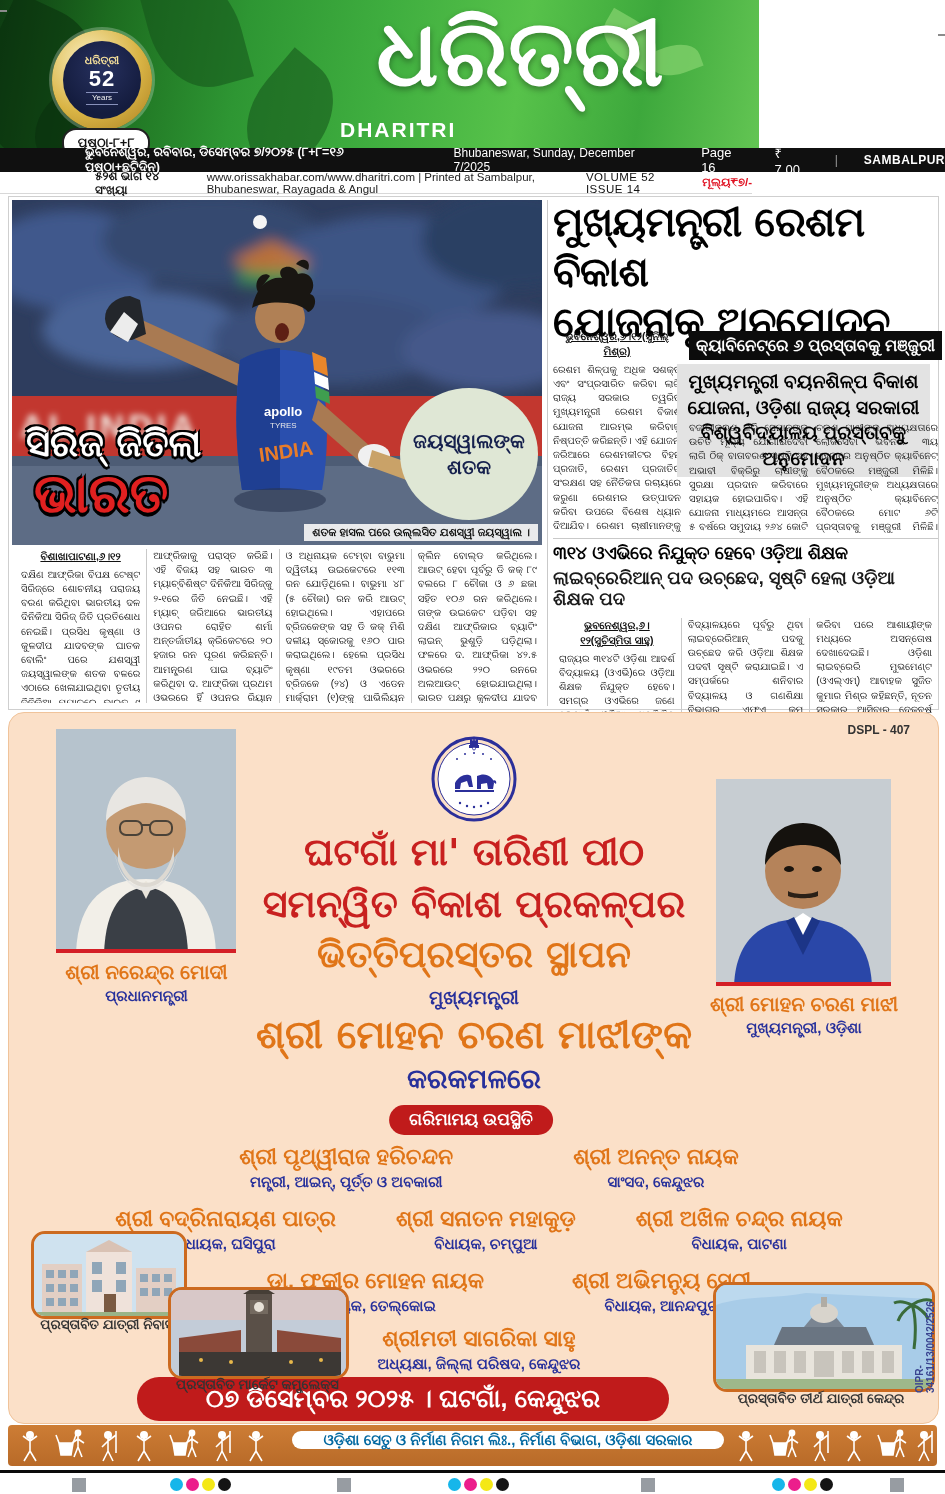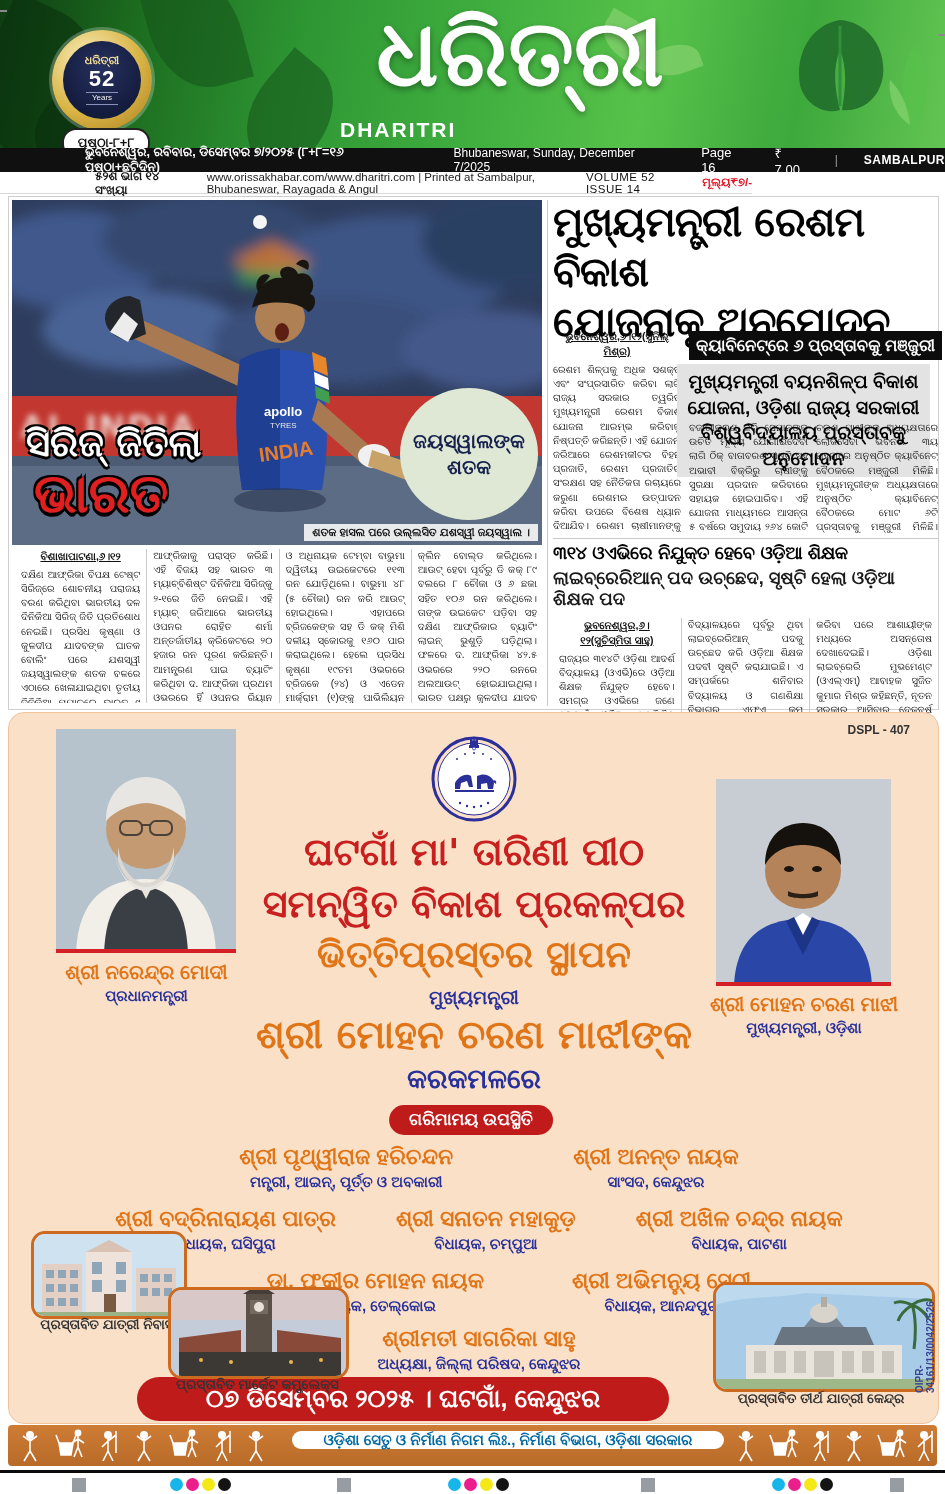--- a/index.html
+++ b/index.html
@@ -1,21 +1,21 @@
 <!DOCTYPE html>
 <html><head>
 <meta charset="utf-8">
 <style>
   html,body{margin:0;padding:0;background:#ffffff;}
   .page{position:relative;width:945px;height:1494px;background:#ffffff;overflow:hidden;
         font-family:"Liberation Sans",sans-serif;color:#111;}
   .abs{position:absolute;}
 
   
-  .masthead{left:0;top:0;width:945px;height:148px;overflow:hidden;
+  .masthead{left:0;top:0;width:759px;height:148px;overflow:hidden;
     background:linear-gradient(100deg,#0e3d12 0%,#1c6b1f 14%,#2e9633 32%,#3fae3f 50%,#57c24a 68%,#3da83c 84%,#63c553 100%);}
   .leaf{position:absolute;border-radius:0 60% 0 60%;opacity:.55;}
   .leaf.dark{background:#0a2d0c;}
   .leaf.mid{background:#14521a;}
   .leaf.lite{background:#7fd06a;opacity:.8;}
   .monstera{position:absolute;opacity:.85;}
   .emblem{left:52px;top:30px;width:100px;height:100px;border-radius:50%;
     background:radial-gradient(circle at 35% 30%,#f9edbb,#d9b445 55%,#a97d1f);
     display:flex;align-items:center;justify-content:center;box-shadow:0 0 0 3px rgba(255,255,255,.25);}
   .emblem-inner{width:78px;height:78px;border-radius:50%;background:radial-gradient(circle at 50% 35%,#27315f,#141c3e 70%);

